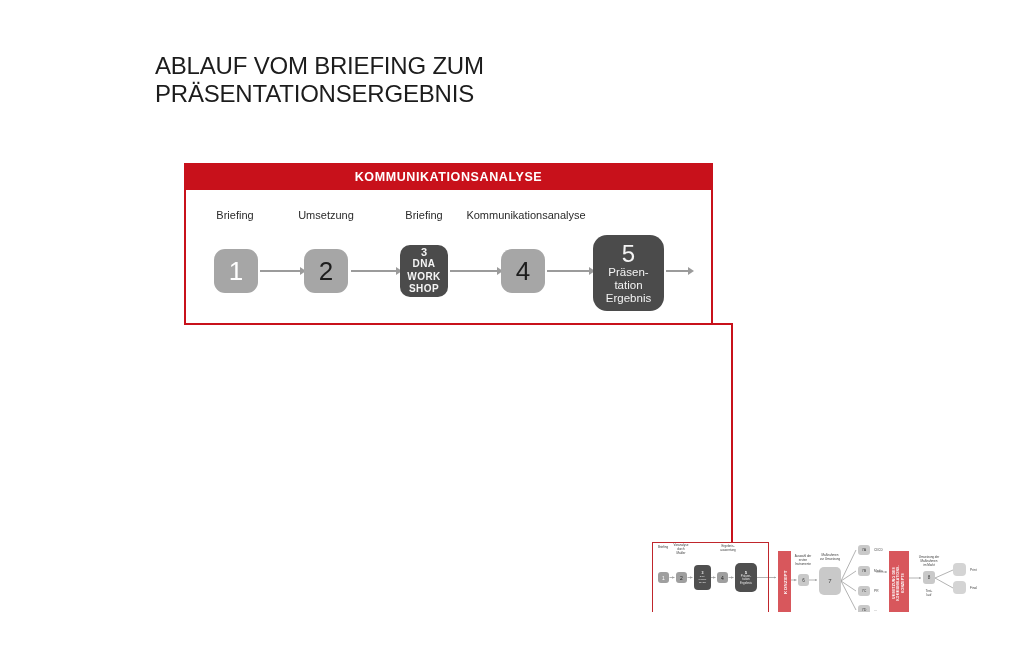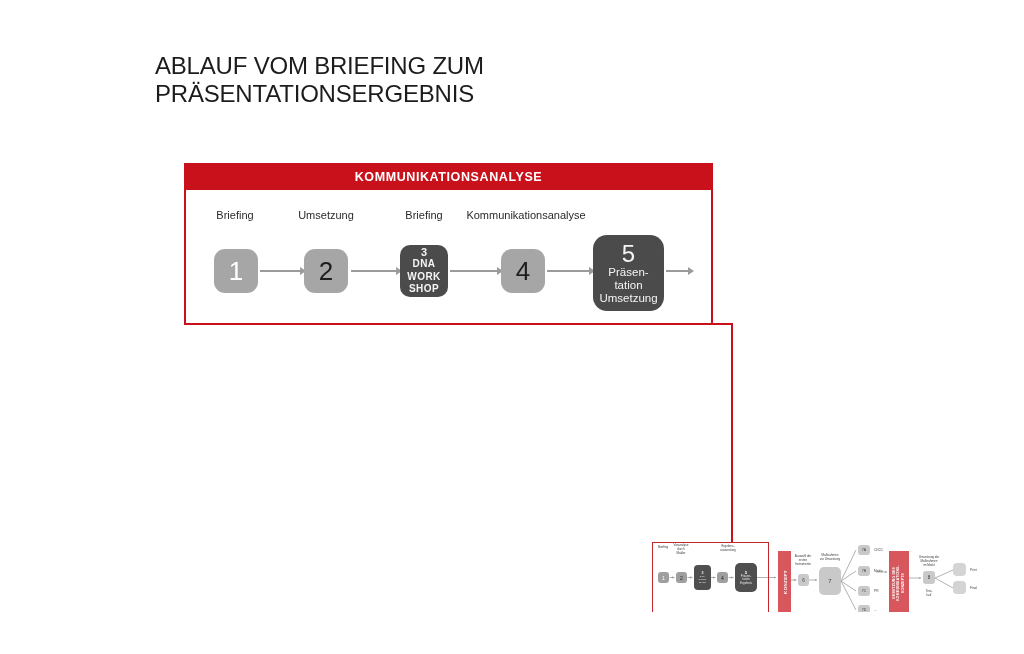--- a/index.html
+++ b/index.html
@@ -119,21 +119,21 @@
     </div>
     <div class="harrow" style="left:264px;top:105px;width:47px;"></div>
 
     <div class="gray-box" style="left:315px;top:84px;">4</div>
     <div class="harrow" style="left:361px;top:105px;width:42px;"></div>
 
     <div class="dark-box" id="step-box-5">
       <div class="num">5</div>
       <div class="sub pre">Präsen-
 tation
-Umsetzung</div>
+Ergebnis</div>
     </div>
     <div class="harrow" style="left:480px;top:105px;width:22px;"></div>
   </div>
 
   <div id="connector-h"></div>
   <div id="connector-v"></div>
 
   <div id="minimap">
 
     <svg id="mm-svg" width="330" height="95" viewBox="0 0 330 95">

